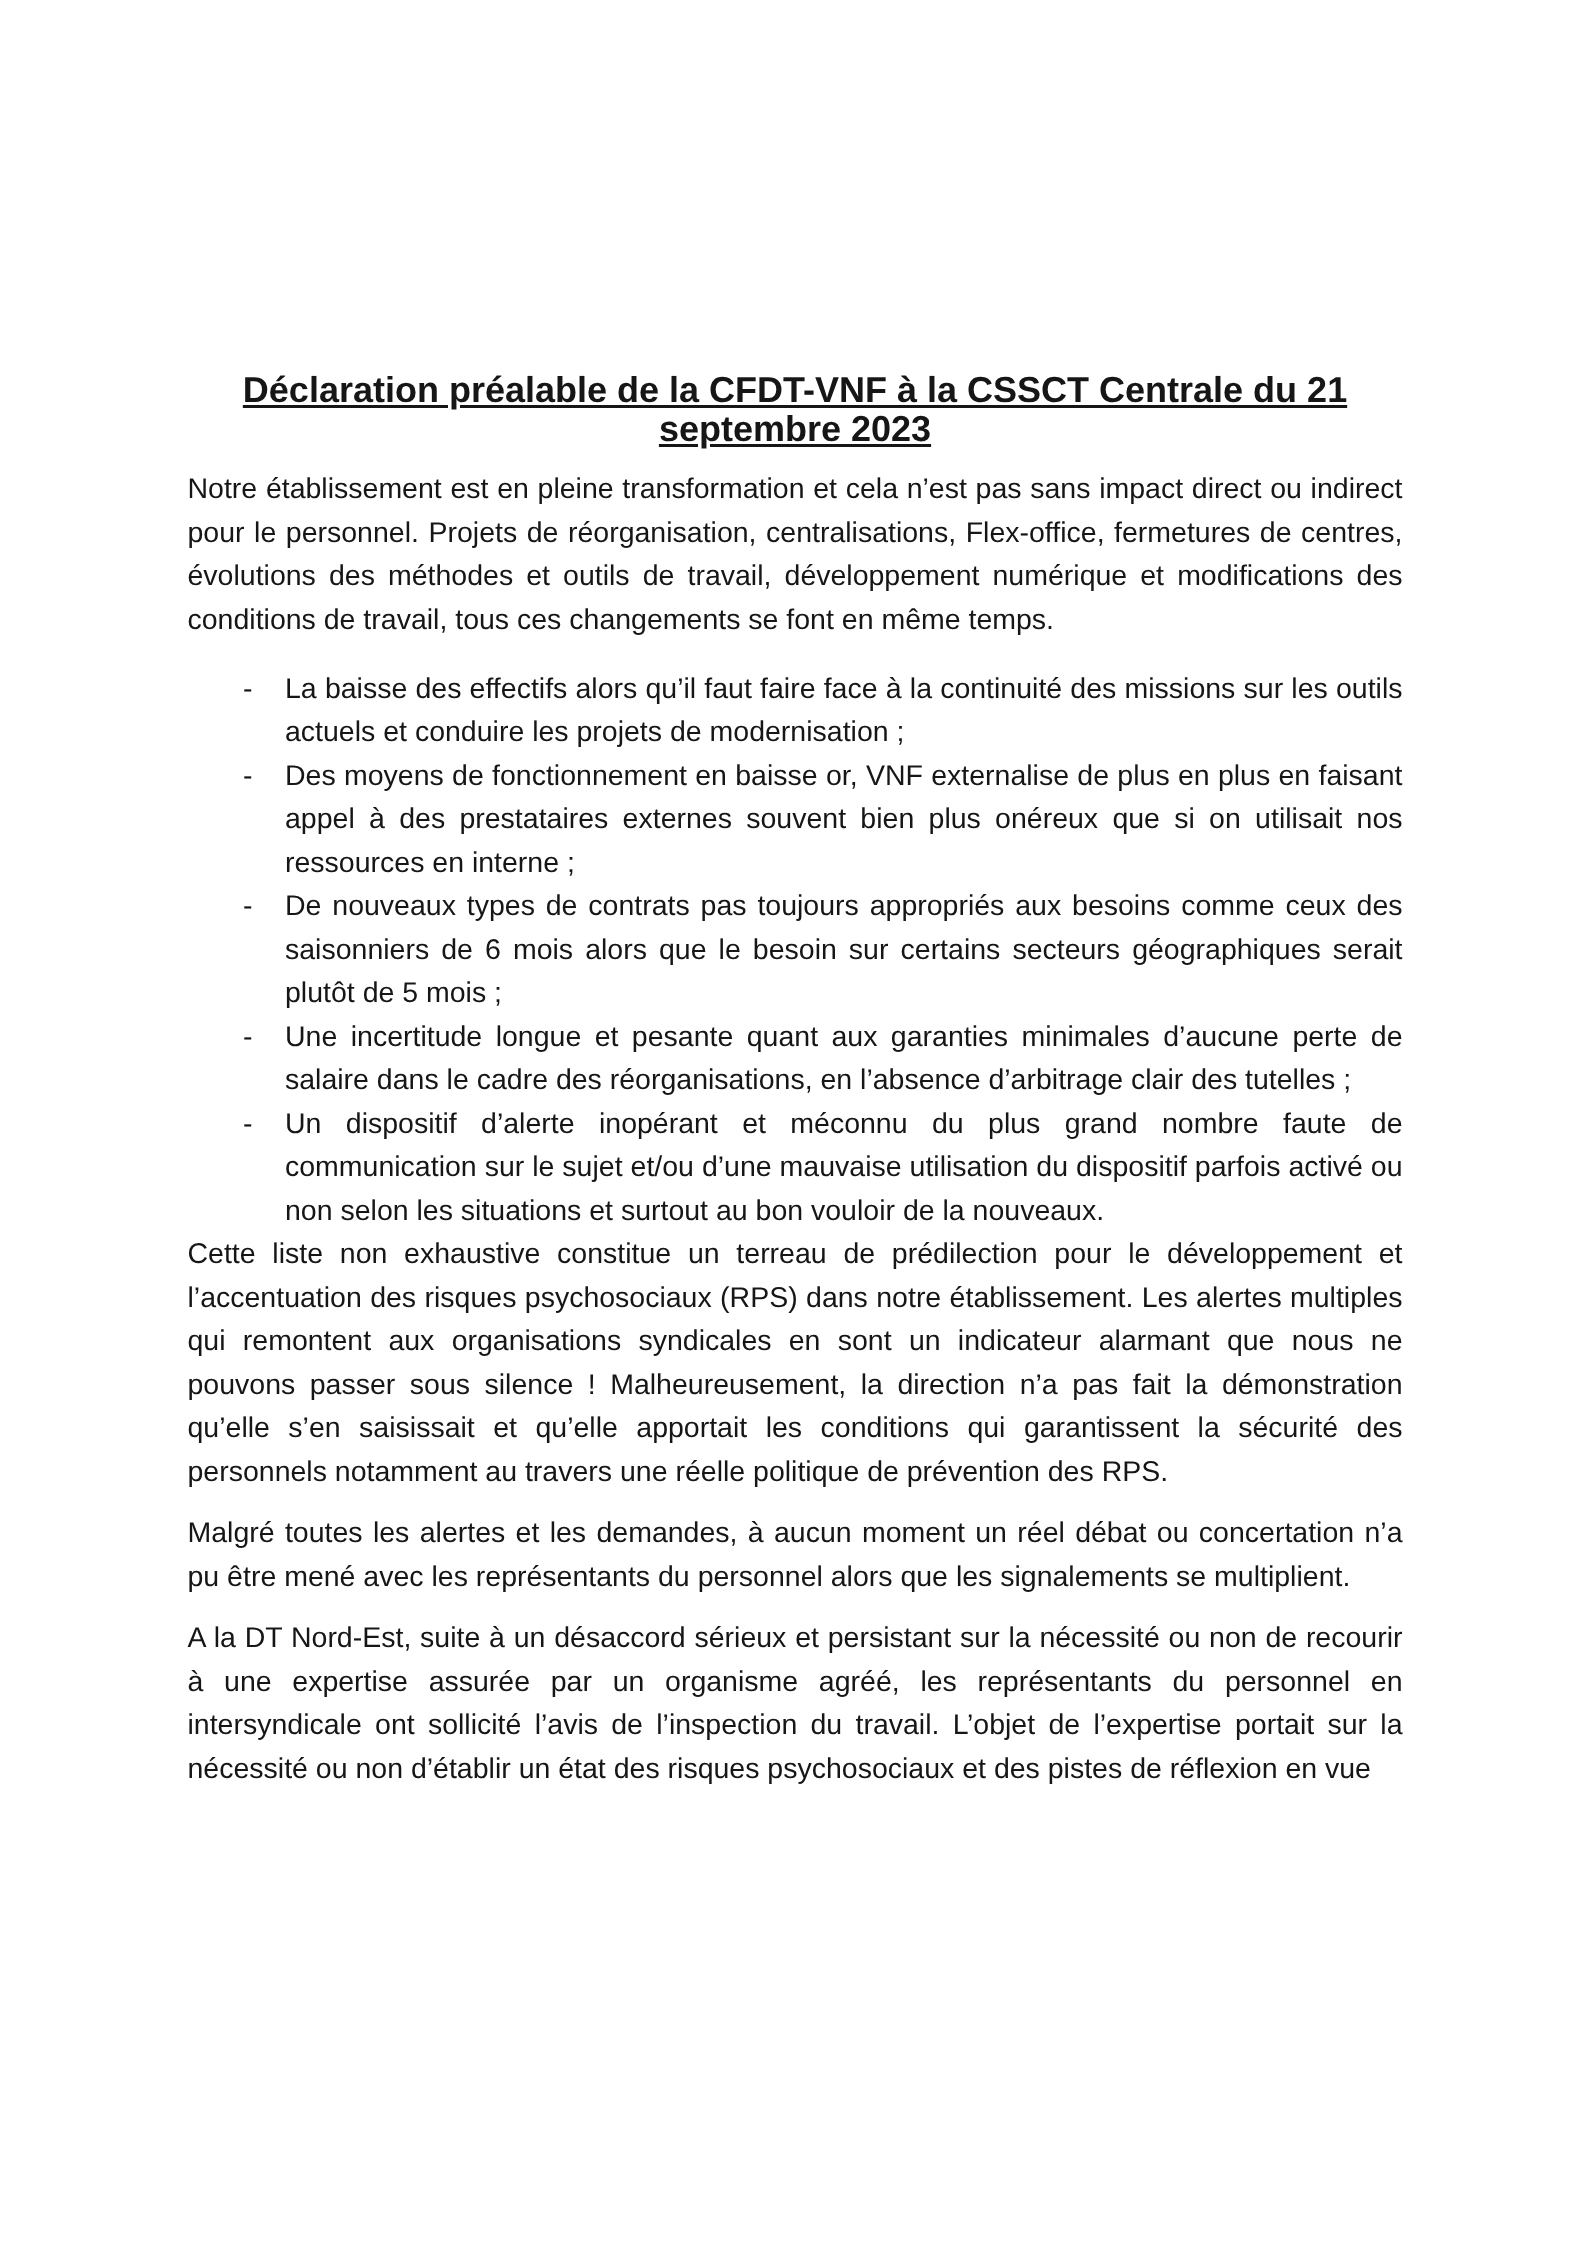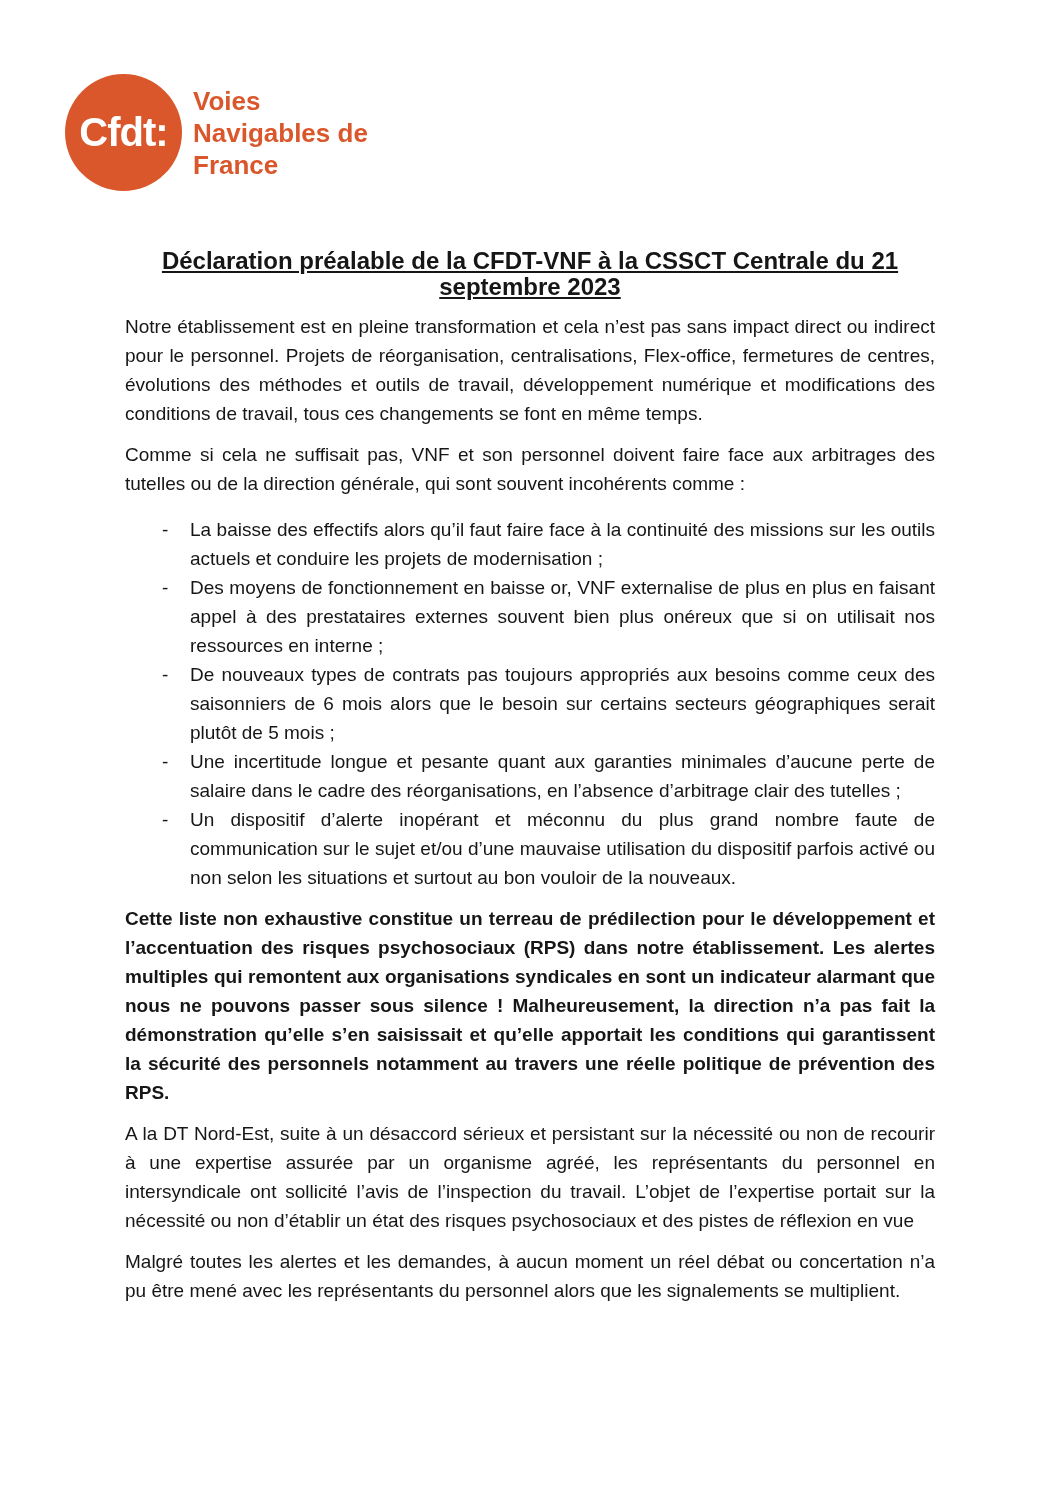--- a/index.html
+++ b/index.html
@@ -56,21 +56,21 @@
     text-decoration: underline;
     text-align: center;
     margin: 8px 0 0 0;
   }
   .salutation { margin: 50px 0 0 0; }
   p.para {
     margin: 12px 0 0 0;
     text-align: justify;
   }
   p.para.first-body { }
-  p.para.after-bullets { margin-top: 12px; font-weight: bold; }
+  p.para.after-bullets { margin-top: 0; }
   ul.bullets {
     list-style: none;
     margin: 17px 0 0 0;
     padding: 0;
   }
   ul.bullets li {
     display: flex;
     align-items: flex-start;
   }
   ul.bullets .dash {
@@ -80,39 +80,28 @@
   ul.bullets .btext {
     flex: 1;
     text-align: justify;
   }
 </style>
 </head>
 <body>
 
 <div class="page">
 
-  <header class="logo">
-    <div class="logo-circle brand-bg" style="background: rgb(217, 87, 43);">
-      <span class="badge-text">Cfdt:</span>
-    </div>
-    <div class="logo-org brand-fg" style="color: rgb(217, 87, 43);">
-      <span>Voies</span>
-      <span>Navigables de</span>
-      <span>France</span>
-    </div>
-  </header>
 
   <main class="content">
 
     <h1 class="doc-title">Déclaration préalable de la CFDT-VNF à la CSSCT Centrale du 21 septembre 2023</h1>
 
 
     <p class="para first-body">Notre établissement est en pleine transformation et cela n’est pas sans impact direct ou indirect pour le personnel. Projets de réorganisation, centralisations, Flex-office, fermetures de centres, évolutions des méthodes et outils de travail, développement numérique et modifications des conditions de travail, tous ces changements se font en même temps.</p>
 
-    <p class="para">Comme si cela ne suffisait pas, VNF et son personnel doivent faire face aux arbitrages des tutelles ou de la direction générale, qui sont souvent incohérents comme :</p>
 
     <ul class="bullets">
       <li>
         <span class="dash">-</span>
         <span class="btext">La baisse des effectifs alors qu’il faut faire face à la continuité des missions sur les outils actuels et conduire les projets de modernisation ;</span>
       </li>
       <li>
         <span class="dash">-</span>
         <span class="btext">Des moyens de fonctionnement en baisse or, VNF externalise de plus en plus en faisant appel à des prestataires externes souvent bien plus onéreux que si on utilisait nos ressources en interne ;</span>
       </li>
@@ -125,19 +114,19 @@
         <span class="btext">Une incertitude longue et pesante quant aux garanties minimales d’aucune perte de salaire dans le cadre des réorganisations, en l’absence d’arbitrage clair des tutelles ;</span>
       </li>
       <li>
         <span class="dash">-</span>
         <span class="btext">Un dispositif d’alerte inopérant et méconnu du plus grand nombre faute de communication sur le sujet et/ou d’une mauvaise utilisation du dispositif parfois activé ou non selon les situations et surtout au bon vouloir de la nouveaux.</span>
       </li>
     </ul>
 
     <p class="para after-bullets">Cette liste non exhaustive constitue un terreau de prédilection pour le développement et l’accentuation des risques psychosociaux (RPS) dans notre établissement. Les alertes multiples qui remontent aux organisations syndicales en sont un indicateur alarmant que nous ne pouvons passer sous silence ! Malheureusement, la direction n’a pas fait la démonstration qu’elle s’en saisissait et qu’elle apportait les conditions qui garantissent la sécurité des personnels notamment au travers une réelle politique de prévention des RPS.</p>
 
+    <p class="para">Malgré toutes les alertes et les demandes, à aucun moment un réel débat ou concertation n’a pu être mené avec les représentants du personnel alors que les signalements se multiplient.</p>
+
     <p class="para">A la DT Nord-Est, suite à un désaccord sérieux et persistant sur la nécessité ou non de recourir à une expertise assurée par un organisme agréé, les représentants du personnel en intersyndicale ont sollicité l’avis de l’inspection du travail. L’objet de l’expertise portait sur la nécessité ou non d’établir un état des risques psychosociaux et des pistes de réflexion en vue</p>
-
-    <p class="para">Malgré toutes les alertes et les demandes, à aucun moment un réel débat ou concertation n’a pu être mené avec les représentants du personnel alors que les signalements se multiplient.</p>
 
   </main>
 
 </div>
 
 </body></html>

